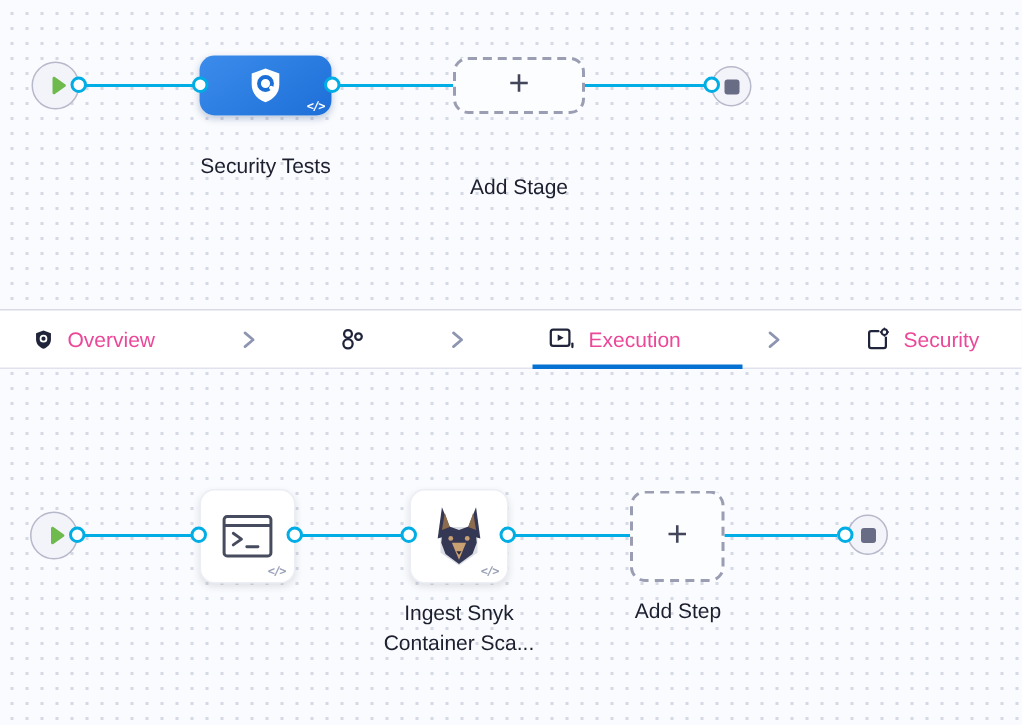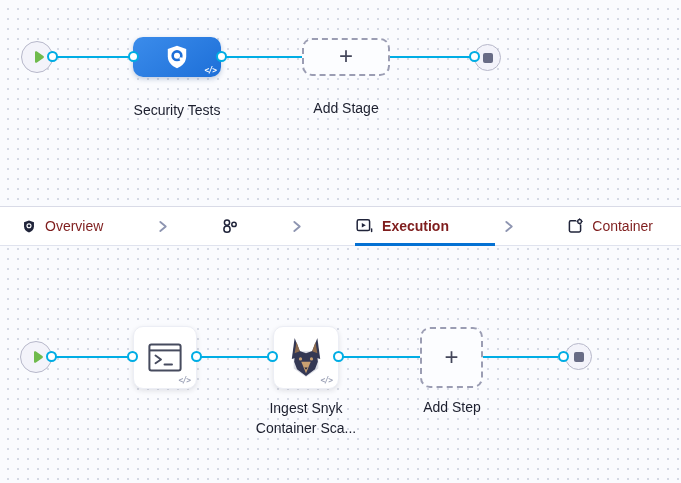--- a/index.html
+++ b/index.html
@@ -62,22 +62,22 @@
     position:absolute;text-align:center;font-size:14px;line-height:20px;color:#1c1f2e;z-index:2;
   }
 
   
   #tabbar{
     position:absolute;top:206px;left:0;width:681px;height:40px;background:#fff;
     border-top:1px solid #d9dbe7;border-bottom:1px solid #e0e3ee;box-sizing:border-box;
     display:flex;align-items:center;justify-content:space-between;
     padding:0 28px 0 22px;z-index:5;
   }
-  .tab{display:flex;align-items:center;gap:9px;font-size:14px;color:#7f1d1d;cursor:pointer;white-space:nowrap;}
-  .tab.active{font-weight:bold;align-items:center;}
+  .tab{display:flex;align-items:center;gap:9px;font-size:14px;color:#ec4899;cursor:pointer;white-space:nowrap;}
+  .tab.active{font-weight:normal;align-items:center;}
   .tab-underline{position:absolute;left:355px;bottom:-1px;width:140px;height:3px;background:#0571d3;}
   .chev{display:flex;align-items:center;}
 </style>
 </head>
 <body>
 
 <div class="canvas" id="canvas-top">
 
   <div class="node-circle start" style="left:21px;top:41px;">
     <span style="display:flex;margin-left:2px;">
@@ -108,21 +108,21 @@
   <div class="add-box" style="left:302px;top:38px;width:88px;height:38px;">
     <span class="plus">+</span>
   </div>
 
   <div class="dot" style="left:469px;top:51px;"></div>
   <div class="node-circle end" style="left:474px;top:44px;">
     <span class="stop-square"></span>
   </div>
 
   <div class="node-label" style="left:97px;top:100px;width:160px;">Security Tests</div>
-  <div class="node-label" style="left:266px;top:98px;width:160px;">Add Stage</div>
+  <div class="node-label" style="left:266px;top:114px;width:160px;">Add Stage</div>
 </div>
 
 <div id="tabbar">
   <div class="tab">
     <span class="chev">
       <svg width="14" height="15" viewBox="0 0 24 24">
         <path d="M12 1.5 L20.5 4.6 V11.4 C20.5 16.6 17 20.6 12 22.3 C7 20.6 3.5 16.6 3.5 11.4 V4.6 Z" fill="#20243a"></path>
         <circle cx="12" cy="10.8" r="3.4" fill="none" stroke="#ffffff" stroke-width="2"></circle>
       </svg>
     </span>
@@ -163,21 +163,21 @@
       </svg>
   </span>
   <div class="tab">
     <span class="chev">
       <svg width="16" height="16" viewBox="0 0 16 16">
         <path d="M13.6 7 V12.6 A1.4 1.4 0 0 1 12.2 14 H3.8 A1.4 1.4 0 0 1 2.4 12.6 V4.2 A1.4 1.4 0 0 1 3.8 2.8 H8.6" fill="none" stroke="#20243a" stroke-width="1.5" stroke-linecap="round"></path>
         <circle cx="12.6" cy="3.4" r="1.9" fill="none" stroke="#20243a" stroke-width="1.3"></circle>
         <path d="M12.6 .8 V1.6 M12.6 5.2 V6 M10 3.4 H10.8 M14.4 3.4 H15.2" stroke="#20243a" stroke-width="1.1" stroke-linecap="round"></path>
       </svg>
     </span>
-    <span>Container</span>
+    <span>Security</span>
   </div>
   <div class="tab-underline"></div>
 </div>
 
 <div class="canvas" id="canvas-bottom">
 
   <div class="node-circle start" style="left:20px;top:94px;">
     <span style="display:flex;margin-left:2px;">
       <svg width="13" height="14" viewBox="0 0 13 14">
           <path d="M3 2.2 C3 1.4 3.9 .9 4.6 1.3 L11.4 6.1 C12.1 6.5 12.1 7.5 11.4 7.9 L4.6 12.7 C3.9 13.1 3 12.6 3 11.8 Z" fill="#6fba4c"></path>

